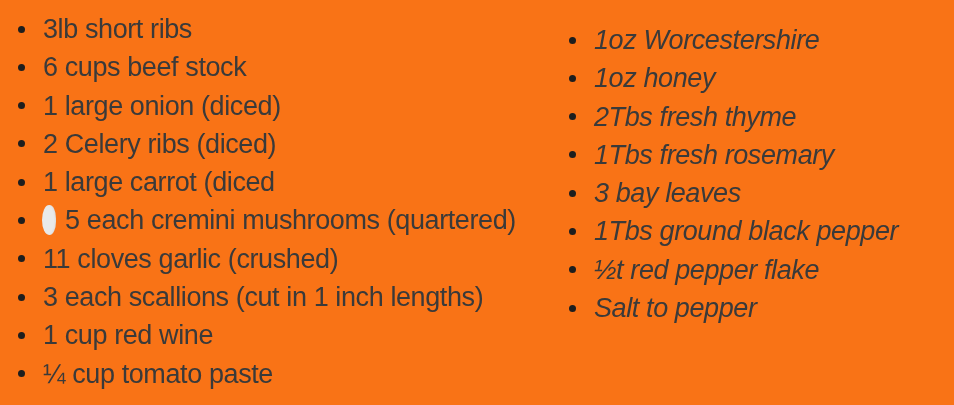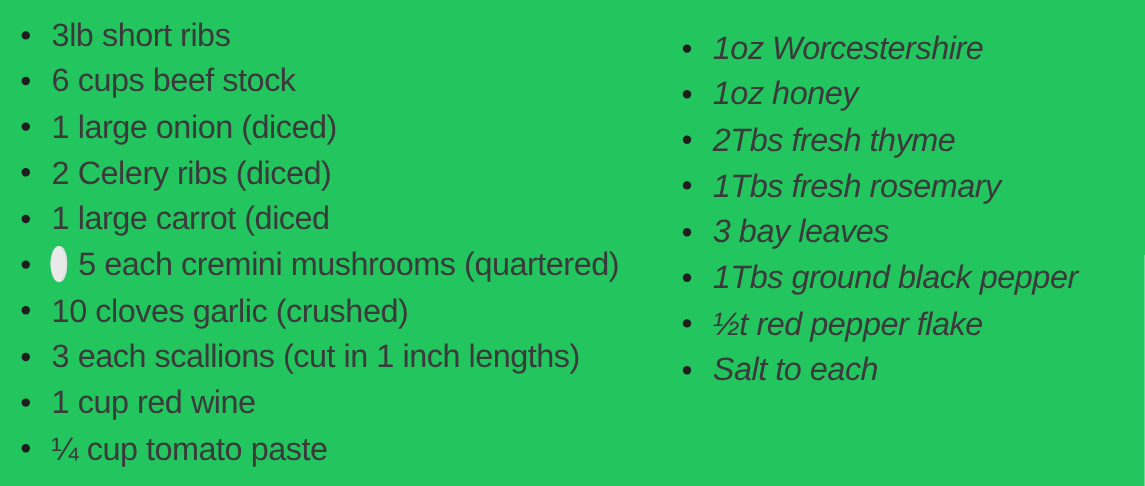--- a/index.html
+++ b/index.html
@@ -10,21 +10,21 @@
   body {
     width: 954px;
     height: 405px;
     overflow: hidden;
     position: relative;
     font-family: "Liberation Sans", sans-serif;
   }
   .ingredients-page {
     position: absolute;
     inset: 0;
-    background: #22c55e;
+    background: #f97316;
     padding-left: 25px;
   }
   ul.ingredient-column {
     list-style: none;
     margin: 0;
     padding: 0;
     position: absolute;
   }
   ul.ingredient-column.left {
     left: 10px;
@@ -97,21 +97,21 @@
       <span class="bullet"></span>
       <span class="ingredient-text">1 large carrot (diced</span>
     </li>
     <li class="ingredient-item">
       <span class="bullet"></span>
       <span class="smudge"></span>
       <span class="ingredient-text">5 each cremini mushrooms (quartered)</span>
     </li>
     <li class="ingredient-item">
       <span class="bullet"></span>
-      <span class="ingredient-text">10 cloves garlic (crushed)</span>
+      <span class="ingredient-text">11 cloves garlic (crushed)</span>
     </li>
     <li class="ingredient-item">
       <span class="bullet"></span>
       <span class="ingredient-text">3 each scallions (cut in 1 inch lengths)</span>
     </li>
     <li class="ingredient-item">
       <span class="bullet"></span>
       <span class="ingredient-text">1 cup red wine</span>
     </li>
     <li class="ingredient-item">
@@ -144,17 +144,17 @@
     <li class="ingredient-item">
       <span class="bullet"></span>
       <span class="ingredient-text">1Tbs ground black pepper</span>
     </li>
     <li class="ingredient-item">
       <span class="bullet"></span>
       <span class="ingredient-text">½t red pepper flake</span>
     </li>
     <li class="ingredient-item">
       <span class="bullet"></span>
-      <span class="ingredient-text">Salt to each</span>
+      <span class="ingredient-text">Salt to pepper</span>
     </li>
   </ul>
 
 </div>
 
 </body></html>

